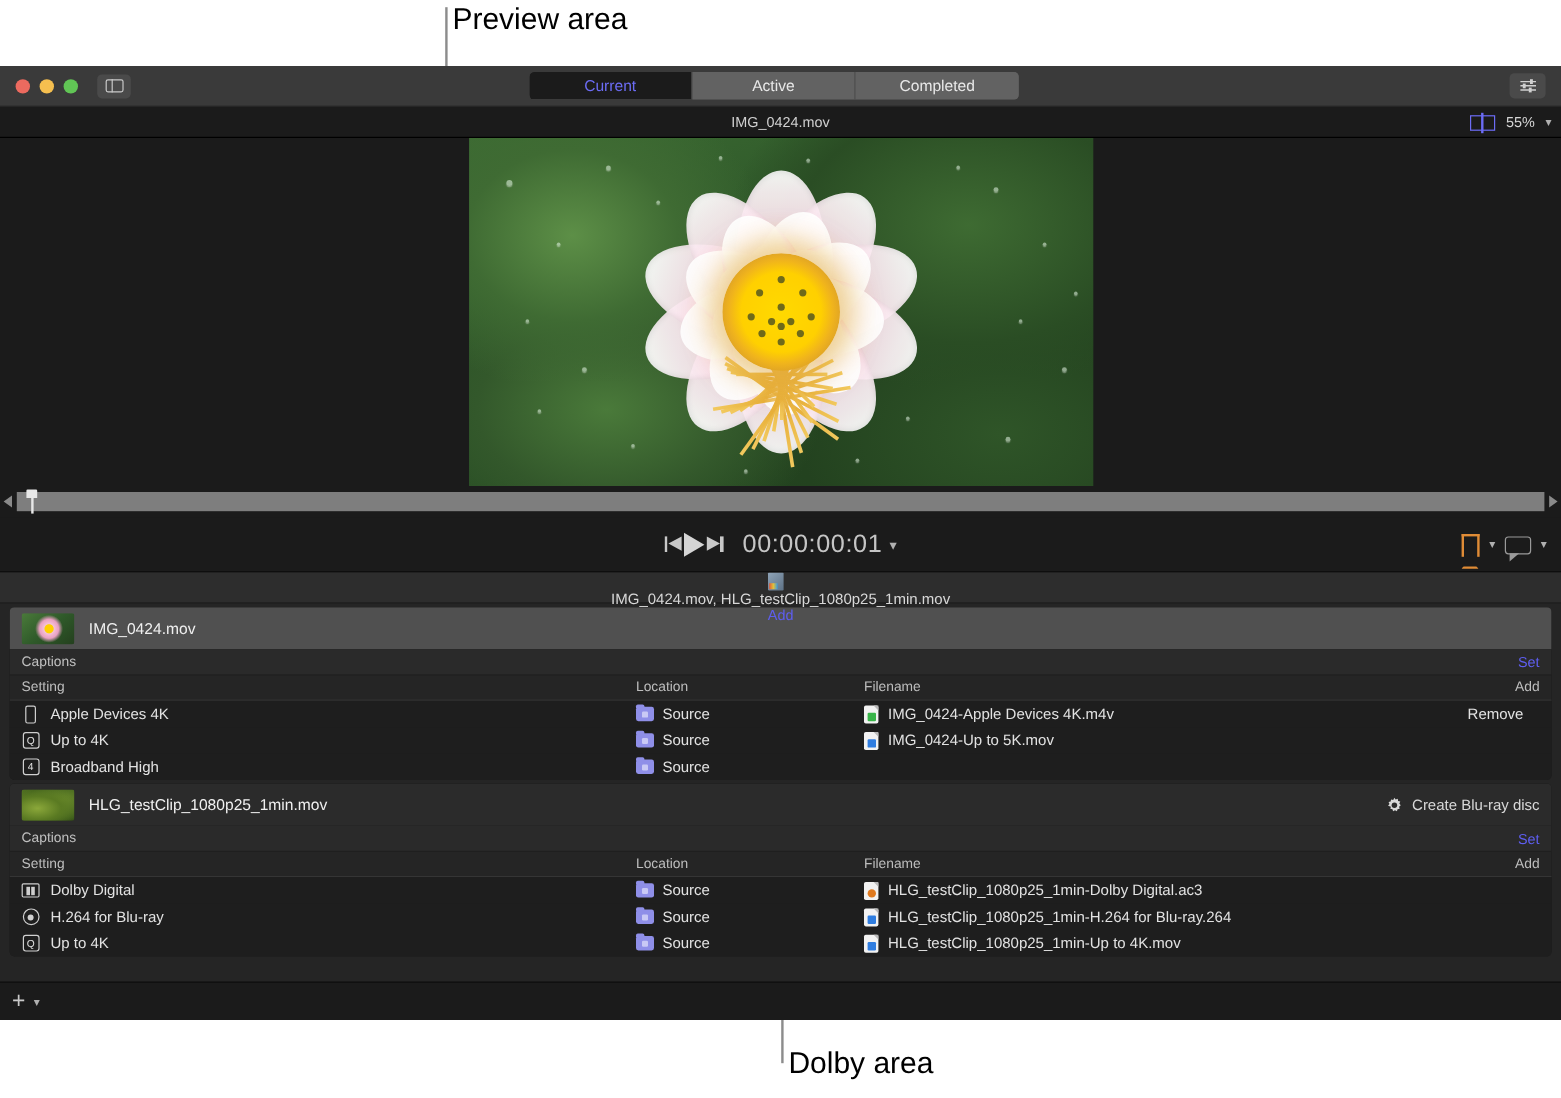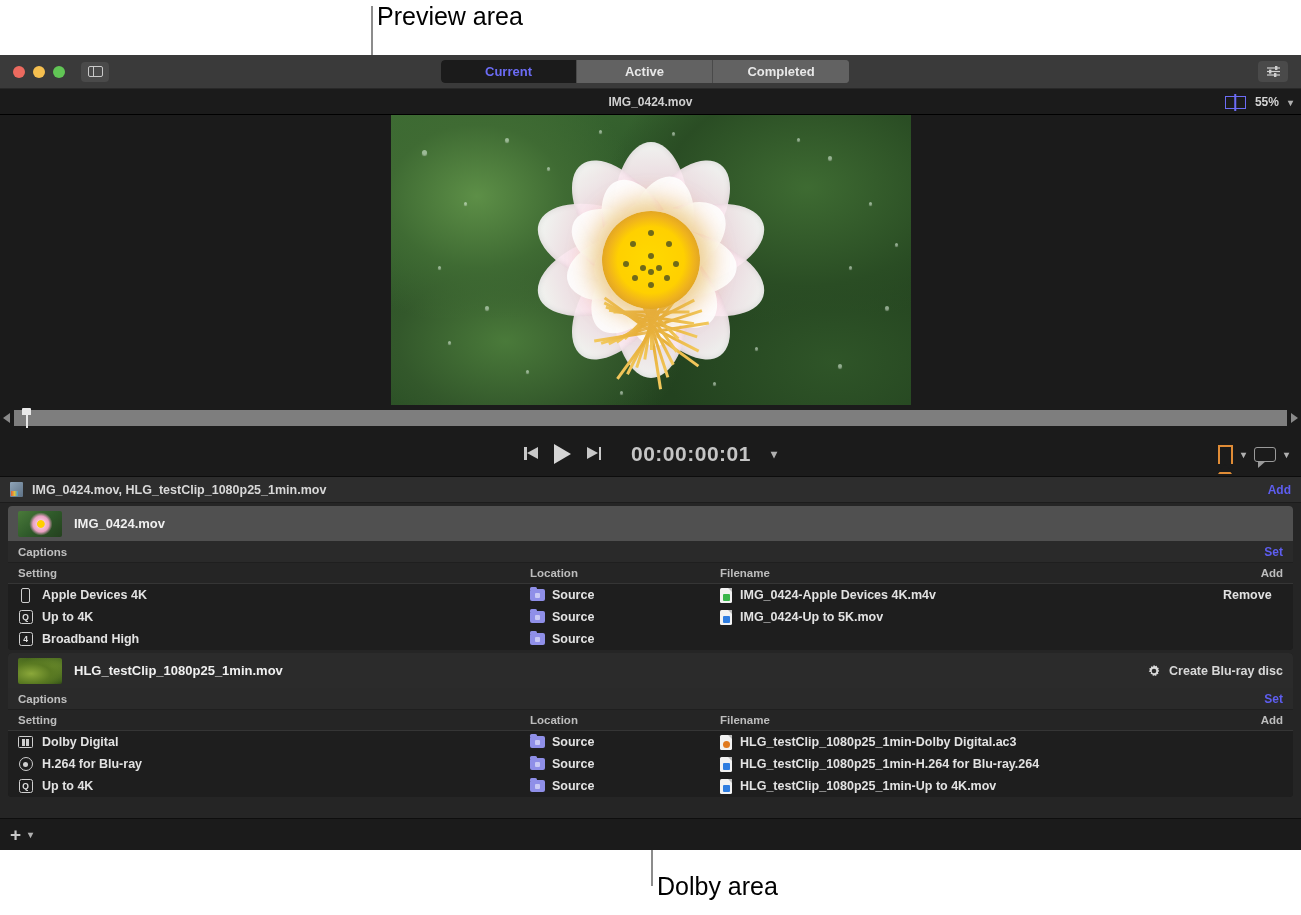--- a/index.html
+++ b/index.html
@@ -25,21 +25,20 @@
     background: #8c8c8c;
   }
 
   
   .window {
     position: absolute;
     left: 0; top: 55px;
     width: 1301px; height: 795px;
     background: #1e1e1e;
     overflow: hidden;
-    font-weight: bold;
   }
 
   
   .titlebar {
     position: relative;
     height: 34px;
     background: #3a3a3a;
     border-bottom: 1px solid #282828;
     display: flex;
     align-items: center;
@@ -256,21 +255,20 @@
     background: #e8e8e8;
   }
 
   
   .transport {
     position: relative;
     height: 46px;
     background: #1b1b1b;
     border-bottom: 1px solid #0c0c0c;
     display: flex; align-items: center; justify-content: center;
-    gap: 14px;
   }
   .tbtn { display: flex; align-items: center; justify-content: center; }
   .ic-prev, .ic-next {
     width: 16px; height: 15px; position: relative;
   }
   .ic-prev::before {
     content: ""; position: absolute; left: 0; top: 1px;
     width: 2.5px; height: 13px; background: #c8c8c8;
   }
   .ic-prev::after {
@@ -352,20 +350,21 @@
     height: 348px;
     position: relative;
     overflow: hidden;
   }
   .batch-header {
     height: 26px;
     background: #2d2d2d;
     display: flex; align-items: center;
     padding: 0 10px 0 10px;
     border-bottom: 1px solid #1c1c1c;
+    flex-direction: column;
   }
   .batch-doc-ico {
     width: 13px; height: 15px;
     margin-right: 9px;
     position: relative;
     background: linear-gradient(135deg, #8fa4b8 0%, #5e7286 100%);
     border-radius: 1px;
     flex: none;
   }
   .batch-doc-ico::after {

